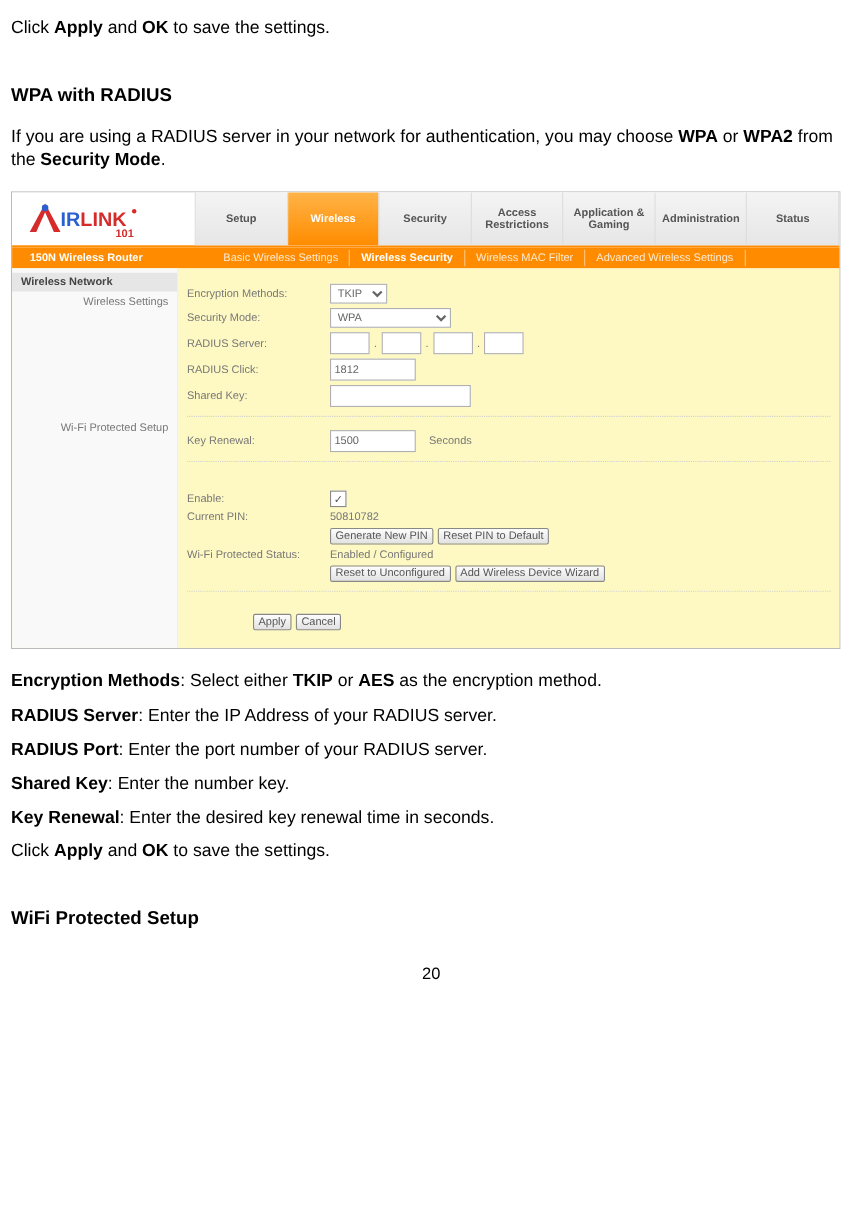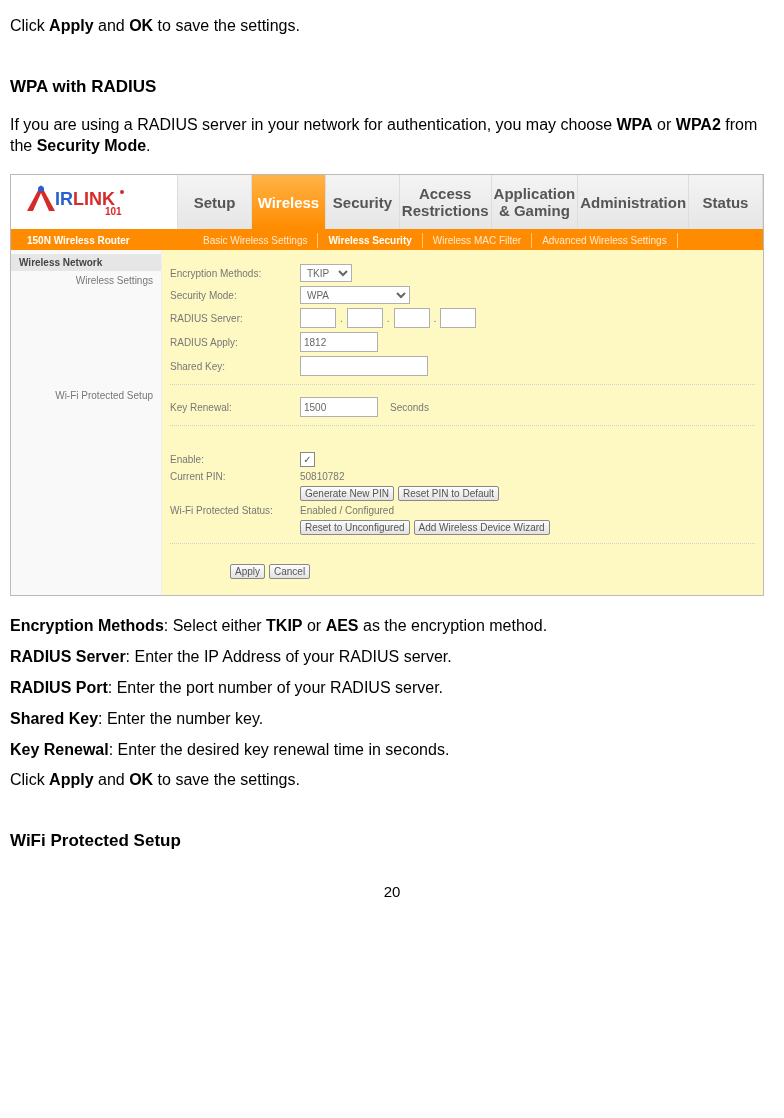--- a/index.html
+++ b/index.html
@@ -40,21 +40,21 @@
   .nav-tabs {
     flex: 1;
     display: flex;
     background: linear-gradient(#f4f4f4,#e6e6e6);
     border-left: 1px solid #ddd;
   }
   .nav-tab {
     flex: 1;
     text-align: center;
     padding: 10px 2px;
-    font-size: 15px;
+    font-size: 10px;
     font-weight: bold;
     color: #555;
     border-right: 1px solid #ddd;
     display:flex;align-items:center;justify-content:center;
   }
   .nav-tab.active {
     background: linear-gradient(#ffb347,#ff8c00);
     color: #fff;
   }
   .subnav {
@@ -231,21 +231,21 @@
         <div class="row">
           <div class="row-label">RADIUS Server:</div>
           <div class="row-field ip">
             <input class="txt" style=""> .
             <input class="txt" style=""> .
             <input class="txt" style=""> .
             <input class="txt" style="">
           </div>
         </div>
         <div class="row">
-          <div class="row-label">RADIUS Apply:</div>
+          <div class="row-label">RADIUS Click:</div>
           <div class="row-field">
             <input class="txt" style="width: 70px;" value="1812">
           </div>
         </div>
         <div class="row">
           <div class="row-label">Shared Key:</div>
           <div class="row-field">
             <input class="txt" style="width: 120px;">
           </div>
         </div>

